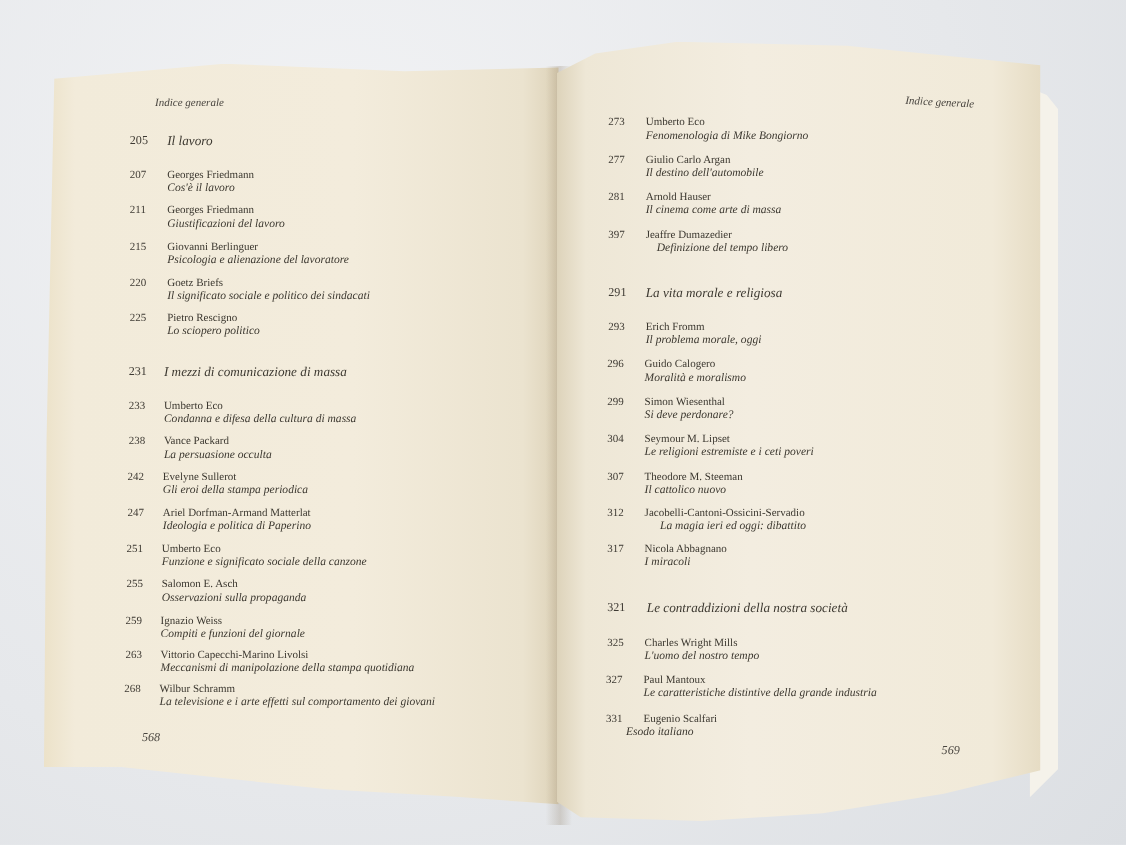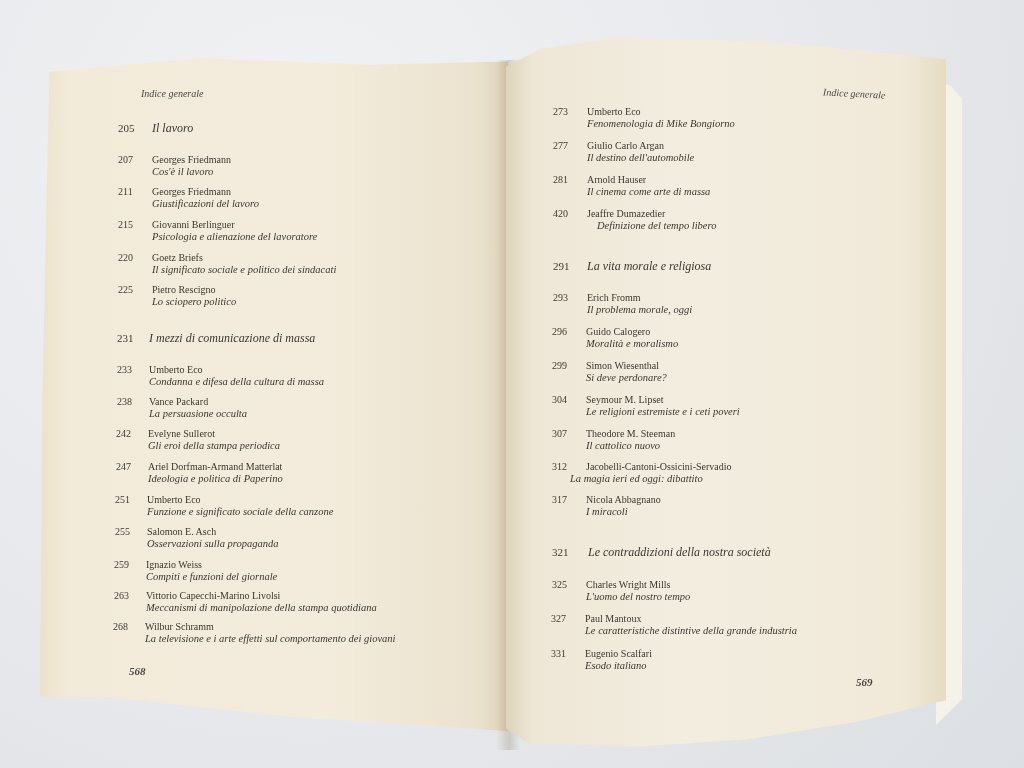--- a/index.html
+++ b/index.html
@@ -26,21 +26,21 @@
     clip-path:polygon(0% 4%,8% 1.5%,25% 0%,60% 0.5%,100% 3%,100% 93%,80% 96%,55% 98.5%,30% 99.5%,5% 99%,0% 97%);
   }
   #page-edge{
     left:936px;top:80px;width:26px;height:645px;background:#f5f2ea;
     clip-path:polygon(0 0,60% 1%,100% 3%,100% 96%,0 100%);
     box-shadow:none;
   }
   .gutter{position:absolute;left:496px;top:60px;width:24px;height:690px;
     background:linear-gradient(90deg,rgba(0,0,0,0) 0%,rgba(120,100,70,0.18) 45%,rgba(120,100,70,0.22) 55%,rgba(0,0,0,0) 100%);}
   .running-head{position:absolute;font-style:italic;font-size:10px;color:#4a4640;}
-  .folio{position:absolute;font-style:italic;font-size:11px;color:#4a4640;font-weight:bold;}
+  .folio{position:absolute;font-style:italic;font-size:11px;color:#4a4640;}
   .entry{position:absolute;width:400px;}
   .num{position:absolute;left:0;top:0;font-size:10px;color:#3e3a33;}
   .author{position:absolute;left:32px;top:0;font-size:10px;color:#3b372f;white-space:nowrap;}
   .title{position:absolute;left:32px;top:12px;font-size:10.5px;font-style:italic;color:#3b372f;white-space:nowrap;}
   .section{position:absolute;width:400px;}
   .section .num{font-size:11px;}
   .section .stitle{position:absolute;left:32px;top:-1px;font-size:12px;font-style:italic;color:#3b372f;white-space:nowrap;}
 </style>
 </head>
 <body>
@@ -149,21 +149,21 @@
     <span class="num">277</span>
     <span class="author" style="left:34px">Giulio Carlo Argan</span>
     <span class="title" style="left:34px">Il destino dell'automobile</span>
   </div>
   <div class="entry" style="left:47px;top:136px;">
     <span class="num">281</span>
     <span class="author" style="left:34px">Arnold Hauser</span>
     <span class="title" style="left:34px">Il cinema come arte di massa</span>
   </div>
   <div class="entry" style="left:47px;top:170px;">
-    <span class="num">420</span>
+    <span class="num">397</span>
     <span class="author" style="left:34px">Jeaffre Dumazedier</span>
     <span class="title" style="left:44px">Definizione del tempo libero</span>
   </div>
 
   <div class="section" style="left:47px;top:222px;">
     <span class="num">291</span>
     <span class="stitle" style="left:34px">La vita morale e religiosa</span>
   </div>
 
   <div class="entry" style="left:47px;top:254px;">
@@ -187,21 +187,21 @@
     <span class="title" style="left:34px">Le religioni estremiste e i ceti poveri</span>
   </div>
   <div class="entry" style="left:46px;top:390px;">
     <span class="num">307</span>
     <span class="author" style="left:34px">Theodore M. Steeman</span>
     <span class="title" style="left:34px">Il cattolico nuovo</span>
   </div>
   <div class="entry" style="left:46px;top:423px;">
     <span class="num">312</span>
     <span class="author" style="left:34px">Jacobelli-Cantoni-Ossicini-Servadio</span>
-    <span class="title" style="left:18px">La magia ieri ed oggi: dibattito</span>
+    <span class="title" style="left:48px">La magia ieri ed oggi: dibattito</span>
   </div>
   <div class="entry" style="left:46px;top:456px;">
     <span class="num">317</span>
     <span class="author" style="left:34px">Nicola Abbagnano</span>
     <span class="title" style="left:34px">I miracoli</span>
   </div>
 
   <div class="section" style="left:46px;top:508px;">
     <span class="num">321</span>
     <span class="stitle" style="left:36px">Le contraddizioni della nostra società</span>
@@ -213,17 +213,17 @@
     <span class="title" style="left:34px">L'uomo del nostro tempo</span>
   </div>
   <div class="entry" style="left:45px;top:575px;">
     <span class="num">327</span>
     <span class="author" style="left:34px">Paul Mantoux</span>
     <span class="title" style="left:34px">Le caratteristiche distintive della grande industria</span>
   </div>
   <div class="entry" style="left:45px;top:610px;">
     <span class="num">331</span>
     <span class="author" style="left:34px">Eugenio Scalfari</span>
-    <span class="title" style="left:34px">Esodo italiano</span>
+    <span class="title" style="left:18px">Esodo italiano</span>
   </div>
 
   <div class="folio" style="left:350px;top:638px;">569</div>
 </div>
 
 </body></html>

